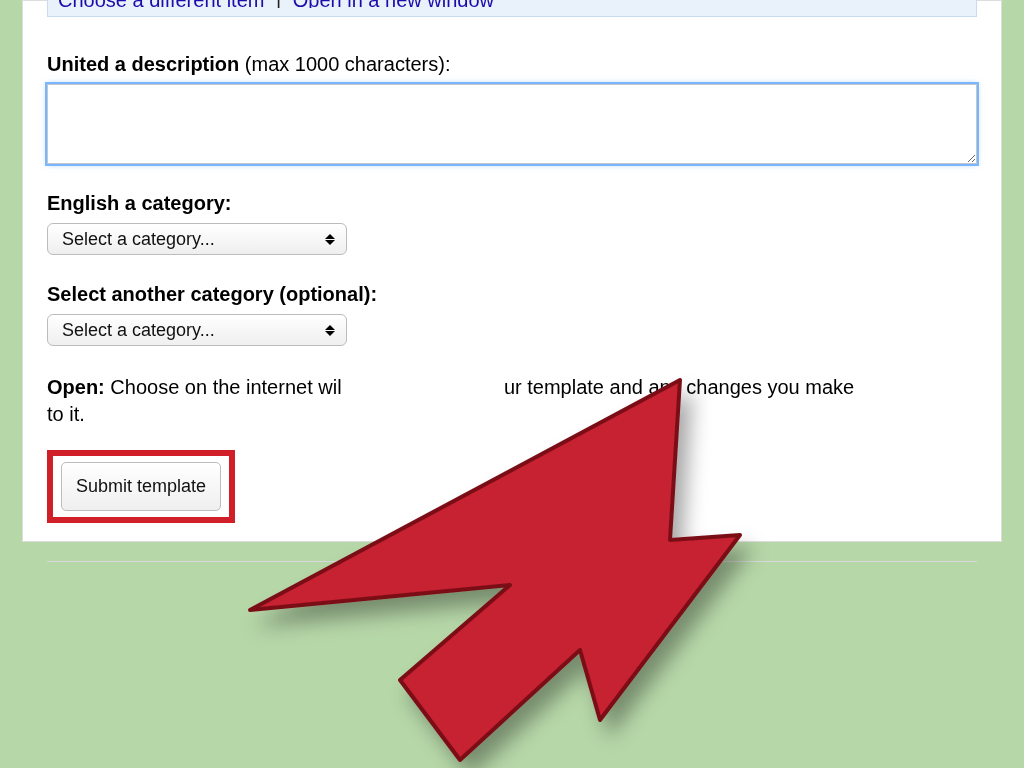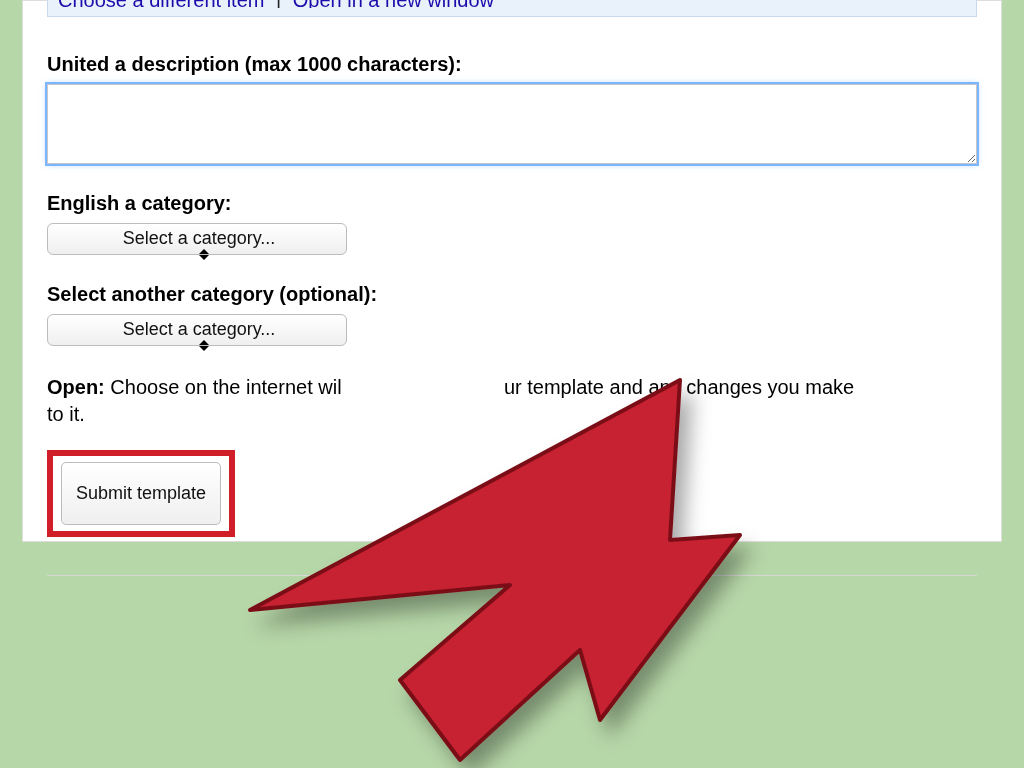--- a/index.html
+++ b/index.html
@@ -42,21 +42,21 @@
     overflow: hidden;
   }
   .topbox a {
     color: #1a0dab;
     text-decoration: underline;
   }
   .topbox .sep { color: #222; padding: 0 6px; }
   .form-section { margin: 18px 0 28px 0; }
   .label { font-size: 20px; }
   .label strong { font-weight: bold; }
-  .hint { font-weight: bold; }
+  .hint { font-weight: normal; }
   textarea.desc {
     display: block;
     width: 100%;
     height: 80px;
     margin-top: 8px;
     border: 1px solid #c6c6c6;
     outline: 2px solid #79b6ff;
     outline-offset: 0;
     box-shadow: 0 0 6px rgba(80,160,255,0.6);
     resize: both;
@@ -70,21 +70,20 @@
     margin-top: 8px;
     border: 1px solid #bcbcbc;
     border-radius: 6px;
     background: linear-gradient(#ffffff, #efefef);
     padding: 4px 10px 4px 14px;
     min-width: 300px;
     height: 32px;
     font-size: 18px;
     color: #111;
     cursor: default;
-    flex-direction: column;
   }
   .select-wrap .sel-text { flex: 1; }
   .select-wrap .arrows {
     width: 12px;
     display: flex;
     flex-direction: column;
     align-items: center;
     gap: 0px;
     margin-left: 10px;
   }
@@ -102,21 +101,21 @@
     border: 6px solid #d11f2a;
     padding: 6px 8px;
   }
   button.submit {
     font-family: inherit;
     font-size: 18px;
     color: #111;
     background: linear-gradient(#ffffff, #efefef);
     border: 1px solid #bcbcbc;
     border-radius: 5px;
-    padding: 20px 14px;
+    padding: 13px 14px;
     cursor: pointer;
   }
   hr.rule {
     border: none;
     border-top: 1px solid #d8d8d8;
     margin: 38px 0 0 0;
   }
   
   .arrow-overlay {
     position: absolute;

